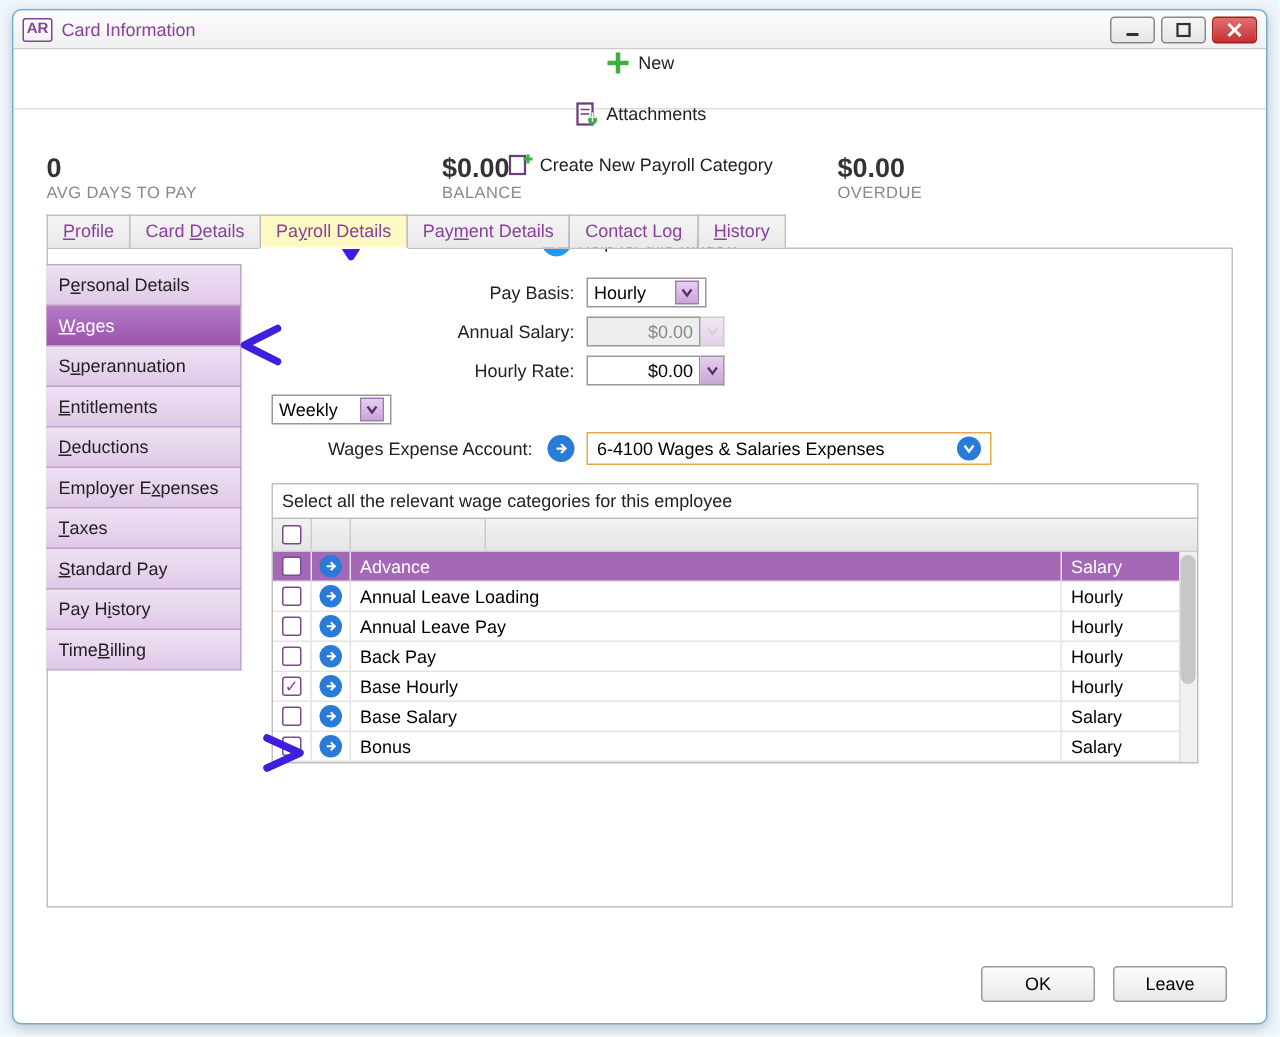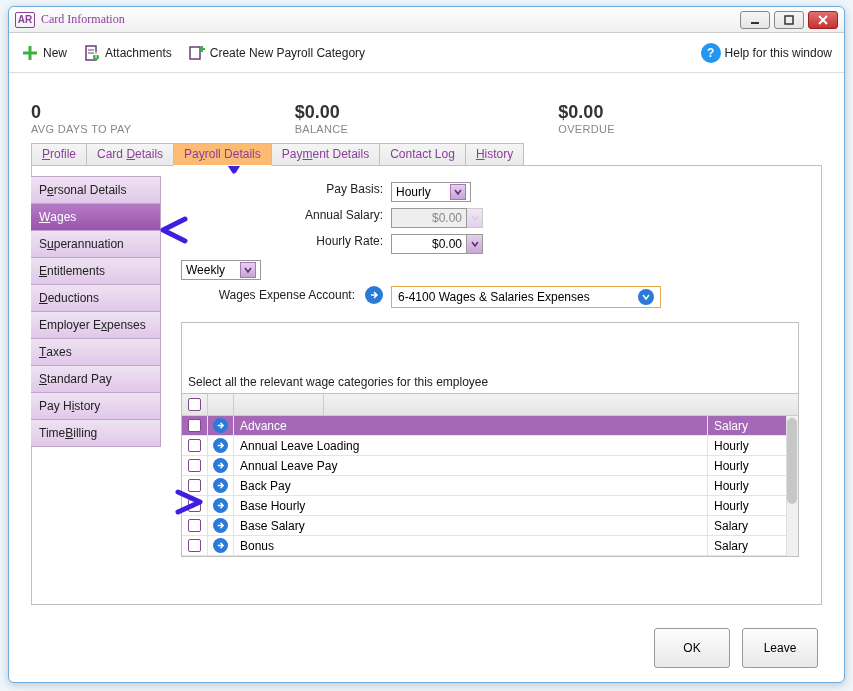--- a/index.html
+++ b/index.html
@@ -24,32 +24,32 @@
   .titlebar {
     height: 26px; background: linear-gradient(#fefefe,#f0f0f0);
     border-bottom: 1px solid #ccc; border-radius: 6px 6px 0 0;
     display: flex; align-items: center; padding: 0 6px;
   }
   .titlebar .app-badge {
     width: 20px; height: 16px; border: 1px solid var(--purple); border-radius: 2px;
     display: inline-flex; align-items: center; justify-content: center;
     font-size: 10px; font-weight: bold; color: var(--purple); margin-right: 6px;
   }
-  .titlebar .title { color: var(--purple); font-family: Liberation Serif, serif; }
+  .titlebar .title { color: var(--purple); }
   .titlebar .spacer { flex: 1; }
   .winbtn {
     width: 30px; height: 18px; margin-left: 4px; border: 1px solid #888; border-radius: 3px;
     background: linear-gradient(#f6f6f6,#e6e6e6); display: inline-flex; align-items: center; justify-content: center;
     cursor: pointer;
   }
   .winbtn.close { background: linear-gradient(#e07070,#c73030); border-color: #a02020; color: #fff; font-weight: bold; }
   .winbtn svg { width: 10px; height: 10px; }
 
   .toolbar {
-    height: 40px; border-bottom: 1px solid #ddd; display: flex; align-items: center; padding: 0 12px; gap: 16px;
+    height: 40px; border-bottom: 1px solid #ddd; display: flex; align-items: center; padding: 0 12px; gap: 16px; flex-direction: column;
   }
   .tbitem { display: inline-flex; align-items: center; gap: 4px; color: #222; cursor: pointer; }
   .tbitem.disabled { color: #bbb; cursor: default; }
   .tbicon { width: 18px; height: 18px; display: inline-flex; align-items: center; justify-content: center; }
   .toolbar .spacer { flex: 1; }
   .help-icon {
     width: 20px; height: 20px; border-radius: 50%; background: #2196f3; color: #fff;
     display: inline-flex; align-items: center; justify-content: center; font-weight: bold;
   }
 
@@ -61,40 +61,40 @@
   .stat-value { font-size: 18px; font-weight: bold; color: #333; }
   .stat-label { font-size: 11px; color: #888; letter-spacing: .3px; }
 
   .tabs { display: flex; position: relative; z-index: 2; }
   .tab {
     padding: 3px 10px 4px; border: 1px solid var(--border); border-bottom: none;
     margin-right: -1px; background: linear-gradient(#f5f5f5,#e9e9e9);
     color: var(--purple); cursor: pointer; position: relative;
   }
   .tab .underline { text-decoration: underline; }
-  .tab.active { background: #fdba74; border-bottom: 1px solid #fff; margin-bottom: -1px; font-weight: 400; }
+  .tab.active { background: #fef9c3; border-bottom: 1px solid #fff; margin-bottom: -1px; font-weight: 400; }
 
   .tab-panel {
     border: 1px solid var(--border); border-top: 1px solid var(--border);
     height: 440px; padding: 10px 14px 14px 0; display: flex; position: relative;
   }
 
   .sidetabs { width: 130px; display: flex; flex-direction: column; gap: 0; margin-left: -1px; }
   .sidetab {
     height: 28px; border: 1px solid #bfa6c8; border-left: none;
     background: linear-gradient(#eee2f2, #e0c8e9);
     display: flex; align-items: center; padding-left: 8px; color: #222; cursor: pointer;
     margin-bottom: -1px;
   }
   .sidetab.active { background: linear-gradient(#b57ac6, #9a55ad); color: #fff; }
   .sidetab .underline { text-decoration: underline; }
 
   .main { flex: 1; padding: 6px 8px 0 20px; display: flex; flex-direction: column; }
 
-  .formrow { display: flex; align-items: flex-start; height: 26px; }
+  .formrow { display: flex; align-items: center; height: 26px; }
   .formlabel { width: 210px; text-align: right; padding-right: 8px; color: #222; }
   .input, .select-box {
     height: 20px; border: 1px solid #999; background: #fff; padding: 0 4px; display: inline-flex; align-items: center;
   }
   .select-box { width: 80px; justify-content: space-between; cursor: pointer; }
   .select-box .caret {
     width: 16px; height: 16px; background: linear-gradient(#e5d0ed,#caa5d8);
     border: 1px solid #a577b5; display: inline-flex; align-items: center; justify-content: center;
   }
   .numinput { width: 76px; justify-content: flex-end; }
@@ -107,21 +107,21 @@
     padding: 0 6px; justify-content: space-between; max-width: 270px; cursor: pointer;
   }
   .account-input .dd {
     width: 16px; height: 16px; border-radius: 50%; background: #2a7bd8; display: inline-flex; align-items: center; justify-content: center;
   }
   .lookup-arrow-icon {
     width: 18px; height: 18px; border-radius: 50%; background: #2a7bd8; display: inline-flex; align-items: center; justify-content: center; margin-left: 6px;
   }
 
   .table-wrap { margin-top: 10px; border: 1px solid var(--border); }
-  .table-caption { padding: 4px 6px; color: #222; margin-top: 48px; }
+  .table-caption { padding: 4px 6px; color: #222; }
   .grid {
     border-top: 1px solid var(--border);
   }
   .grid-header {
     display: flex; height: 22px; background: linear-gradient(#f2f2f2,#e5e5e5); border-bottom: 1px solid #ccc;
   }
   .gh-cell { border-right: 1px solid #ccc; display: flex; align-items: center; padding: 0 6px; color: #333; }
   .gh-chk { width: 26px; justify-content: center; }
   .gh-go { width: 26px; }
   .gh-name { flex: 1; justify-content: space-between; }
@@ -157,21 +157,21 @@
   }
   .scrollbar-thumb {
     position: absolute; right: 1px; top: 2px; width: 10px; height: 86px;
     background: #c7c7c7; border-radius: 5px;
   }
 
   .footer {
     position: absolute; bottom: 14px; right: 26px; display: flex; gap: 12px;
   }
   .btn {
-    min-width: 76px; height: 40px; border: 1px solid #999; border-radius: 3px;
+    min-width: 76px; height: 24px; border: 1px solid #999; border-radius: 3px;
     background: linear-gradient(#fdfdfd,#e8e8e8); cursor: pointer;
   }
 
   
   .annot {
     position: absolute; pointer-events: none; font-weight: 900; color: #3e1fe0;
   }
   .annot svg { display: block; }
 </style>
 </head>

